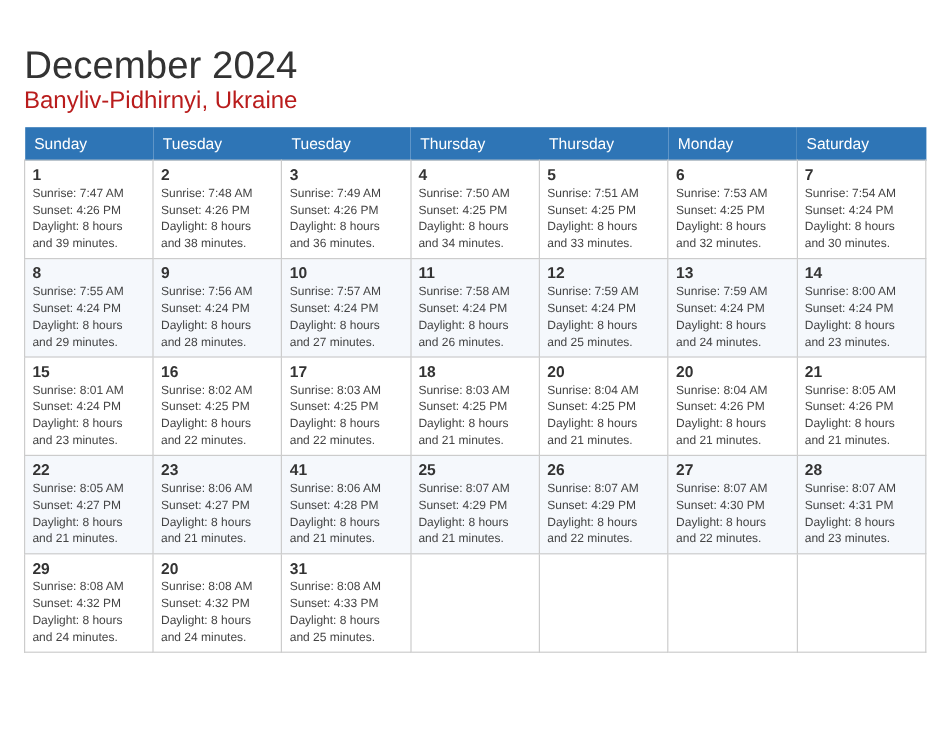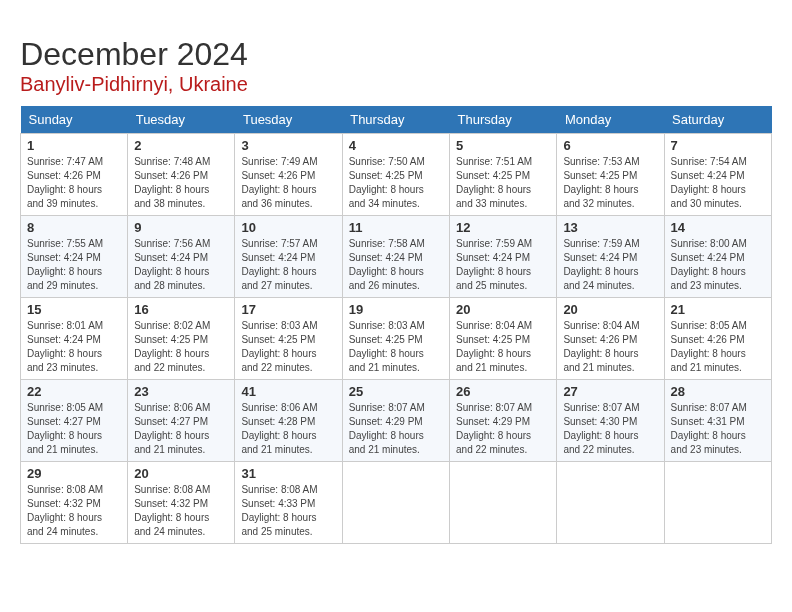--- a/index.html
+++ b/index.html
@@ -178,21 +178,21 @@
         </td>
         <td>
           <span class="day-num">16</span>
 <div class="day-info">Sunrise: 8:02 AM<br>Sunset: 4:25 PM<br>Daylight: 8 hours and 22 minutes.</div>
         </td>
         <td>
           <span class="day-num">17</span>
 <div class="day-info">Sunrise: 8:03 AM<br>Sunset: 4:25 PM<br>Daylight: 8 hours and 22 minutes.</div>
         </td>
         <td>
-          <span class="day-num">19</span>
+          <span class="day-num">18</span>
 <div class="day-info">Sunrise: 8:03 AM<br>Sunset: 4:25 PM<br>Daylight: 8 hours and 21 minutes.</div>
         </td>
         <td>
           <span class="day-num">20</span>
 <div class="day-info">Sunrise: 8:04 AM<br>Sunset: 4:25 PM<br>Daylight: 8 hours and 21 minutes.</div>
         </td>
         <td>
           <span class="day-num">20</span>
 <div class="day-info">Sunrise: 8:04 AM<br>Sunset: 4:26 PM<br>Daylight: 8 hours and 21 minutes.</div>
         </td>

